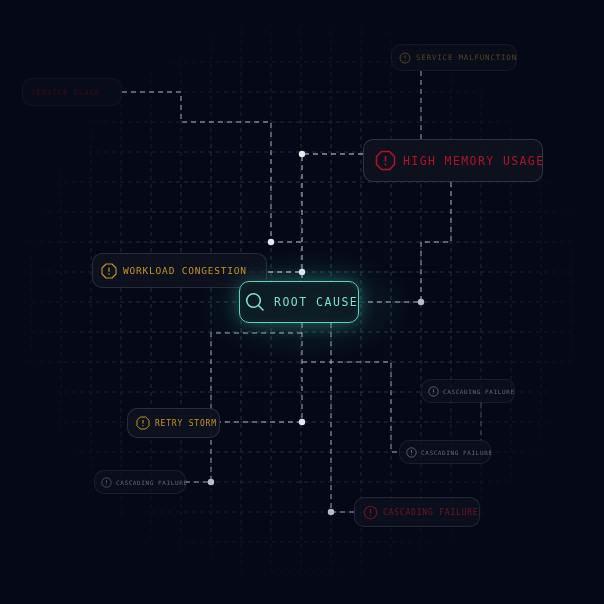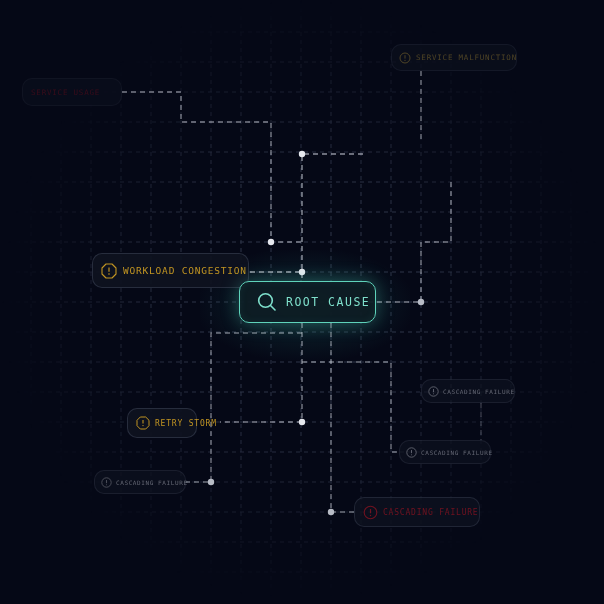--- a/index.html
+++ b/index.html
@@ -28,39 +28,39 @@
       border: 1px solid rgba(70,80,100,0.45);
       white-space: nowrap;
       letter-spacing: 0.5px;
       text-align: right;
     }
     .node .label { display: inline-block; }
     .node .icon { display: inline-flex; align-items: center; justify-content: center; flex: 0 0 auto; }
 
     
     .n-root {
-      left: 239px; top: 281px; width: 137px; height: 42px;
+      left: 239px; top: 281px; width: 120px; height: 42px;
       border: 1.5px solid #5fd3bb;
       background: rgba(14,28,36,0.95);
       box-shadow: 0 0 18px rgba(80,210,185,0.35), inset 0 0 8px rgba(80,210,185,0.08);
-      padding-left: 17px; color: #7fe0cc; font-size: 11.5px; letter-spacing: 1.5px;
+      padding-left: 5px; color: #7fe0cc; font-size: 11.5px; letter-spacing: 1.5px;
     }
     .n-root .icon { margin-right: 9px; }
 
     
     .n-highmem {
       left: 363px; top: 139px; width: 180px; height: 43px;
       padding-left: 11px; color: #b01525; font-size: 11.5px; letter-spacing: 1.4px;
       border-color: rgba(70,76,96,0.6);
     }
     .n-highmem .icon { margin-right: 7px; }
 
     
     .n-workload {
-      left: 92px; top: 253px; width: 157px; height: 35px;
+      left: 92px; top: 253px; width: 175px; height: 35px;
       padding-left: 8px; color: #c29522; font-size: 9.5px; letter-spacing: 0.8px;
     }
     .n-workload .icon { margin-right: 6px; }
 
     
     .n-service {
       left: 391px; top: 44px; width: 126px; height: 27px;
       padding-left: 7px; color: #8a7430; font-size: 7.5px; letter-spacing: 0.8px;
       opacity: 0.55; border-color: rgba(70,76,96,0.35);
     }
@@ -68,21 +68,21 @@
 
     
     .n-memleft {
       left: 22px; top: 78px; width: 100px; height: 28px;
       padding-left: 8px; color: #7a1020; font-size: 7.5px; letter-spacing: 0.8px;
       opacity: 0.45; border-color: rgba(70,76,96,0.3);
     }
 
     
     .n-retry {
-      left: 127px; top: 408px; width: 70px; height: 30px;
+      left: 127px; top: 408px; width: 93px; height: 30px;
       padding-left: 8px; color: #c29522; font-size: 8px; letter-spacing: 0.8px;
     }
     .n-retry .icon { margin-right: 5px; }
 
     
     .n-cf {
       padding-left: 6px; color: #8a8d99; font-size: 6px; letter-spacing: 0.6px;
       opacity: 0.7; border-color: rgba(70,76,96,0.4);
     }
     .n-cf .icon { margin-right: 4px; }
@@ -186,20 +186,30 @@
     <span class="icon">
       <svg width="12" height="12" viewBox="0 0 12 12">
           <circle cx="6" cy="6" r="5" fill="none" stroke="#8a7430" stroke-width="1"></circle>
           <line x1="6" y1="3.2" x2="6" y2="6.6" stroke="#8a7430" stroke-width="1"></line>
           <circle cx="6" cy="8.4" r="0.6" fill="#8a7430"></circle>
         </svg>
     </span>
     <span class="label">SERVICE MALFUNCTION</span>
   </div>
 
+  <div class="node n-highmem">
+    <span class="icon">
+      <svg width="21" height="21" viewBox="0 0 21 21">
+          <polygon points="6.5,1.5 14.5,1.5 19.5,6.5 19.5,14.5 14.5,19.5 6.5,19.5 1.5,14.5 1.5,6.5" fill="none" stroke="#b01525" stroke-width="1.5"></polygon>
+          <line x1="10.5" y1="6" x2="10.5" y2="11.5" stroke="#b01525" stroke-width="1.6"></line>
+          <circle cx="10.5" cy="14.5" r="1" fill="#b01525"></circle>
+        </svg>
+    </span>
+    <span class="label">HIGH MEMORY USAGE</span>
+  </div>
 
   <div class="node n-workload">
     <span class="icon">
       <svg width="16" height="16" viewBox="0 0 16 16">
           <polygon points="5,1 11,1 15,5 15,11 11,15 5,15 1,11 1,5" fill="none" stroke="#c29522" stroke-width="1.1" stroke-linejoin="round"></polygon>
           <line x1="8" y1="4.5" x2="8" y2="8.8" stroke="#c29522" stroke-width="1.2"></line>
           <circle cx="8" cy="11" r="0.8" fill="#c29522"></circle>
         </svg>
     </span>
     <span class="label">WORKLOAD CONGESTION</span>

